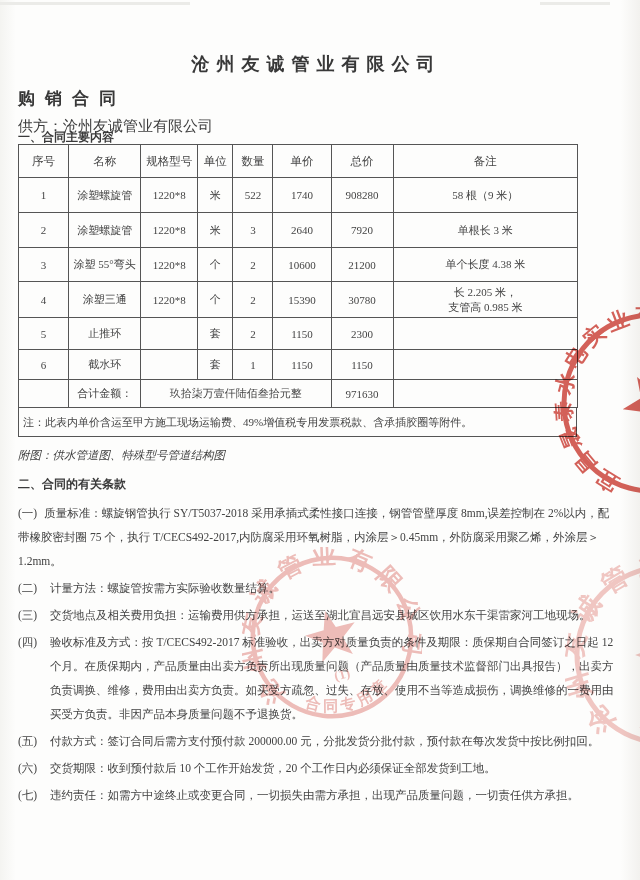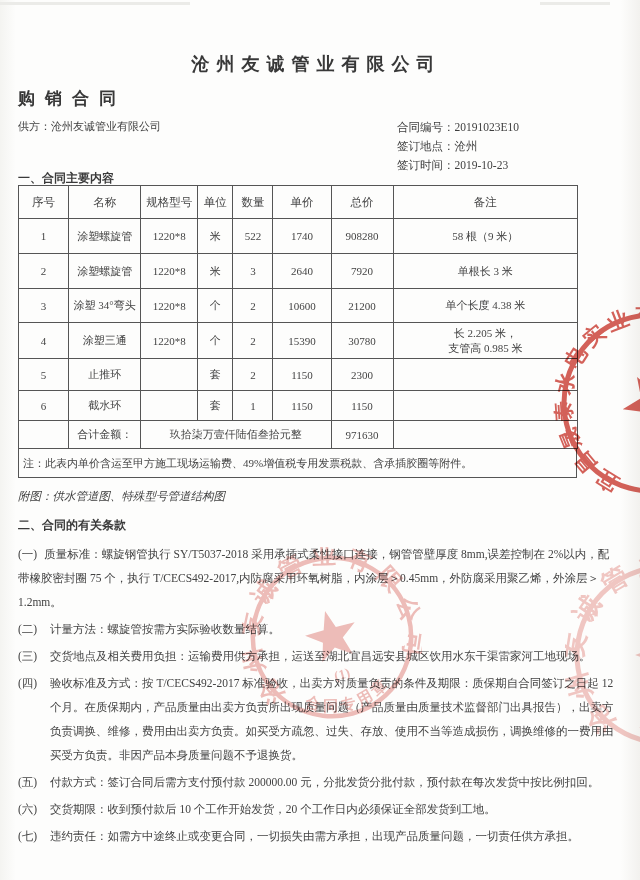--- a/index.html
+++ b/index.html
@@ -14,21 +14,21 @@
   .scan-edge{position:absolute;background:#ebebe8;}
   .doc-title{
     text-align:center;font-size:18px;font-weight:600;letter-spacing:7px;
     line-height:24px;color:#383838;
   }
   .doc-subtitle{
     text-align:left;font-size:17px;font-weight:600;letter-spacing:10px;
     line-height:22px;margin-top:12px;color:#383838;
   }
   .info-row{display:flex;justify-content:space-between;margin-top:8px;}
-  .info-left{font-size:11px;line-height:16px;}
+  .info-left{font-size:15px;line-height:16px;}
   .info-left .buyer{margin-top:17px;}
   .info-right{font-size:11.5px;line-height:19px;width:218px;}
   .sec-heading{font-size:12px;font-weight:600;line-height:14px;margin-top:-4px;color:#3a3a3a;}
   .sec-heading.second{margin-top:14px;}
   table.items{
     border-collapse:collapse;table-layout:fixed;width:560px;margin-top:0;
     font-size:11px;color:#444;
   }
   table.items th,table.items td{
     border:1px solid #555;text-align:center;vertical-align:middle;
@@ -67,25 +67,20 @@
   <div class="scan-edge" style="left:0;top:2px;width:190px;height:3px;"></div>
   <div class="scan-edge" style="left:540px;top:2px;width:70px;height:3px;"></div>
 
   <div class="doc-title">沧州友诚管业有限公司</div>
   <div class="doc-subtitle">购销合同</div>
 
   <div class="info-row">
     <div class="info-left">
       <div class="supplier">供方：沧州友诚管业有限公司</div>
     </div>
-    <div class="info-right">
-      <div>合同编号：20191023E10</div>
-      <div>签订地点：沧州</div>
-      <div>签订时间：2019-10-23</div>
-    </div>
   </div>
 
   <div class="sec-heading">一、合同主要内容</div>
 
   <table class="items">
     <colgroup>
       <col style="width:50px">
         <col style="width:72px">
         <col style="width:57px">
         <col style="width:35px">
@@ -120,21 +115,21 @@
       <td>涂塑螺旋管</td>
       <td>1220*8</td>
       <td>米</td>
       <td>3</td>
       <td>2640</td>
       <td>7920</td>
       <td>单根长 3 米</td>
     </tr>
     <tr style="height:34px">
       <td>3</td>
-      <td>涂塑 34°弯头</td>
+      <td>涂塑 55°弯头</td>
       <td>1220*8</td>
       <td>个</td>
       <td>2</td>
       <td>10600</td>
       <td>21200</td>
       <td>单个长度 4.38 米</td>
     </tr>
     <tr style="height:36px">
       <td>4</td>
       <td>涂塑三通</td>

